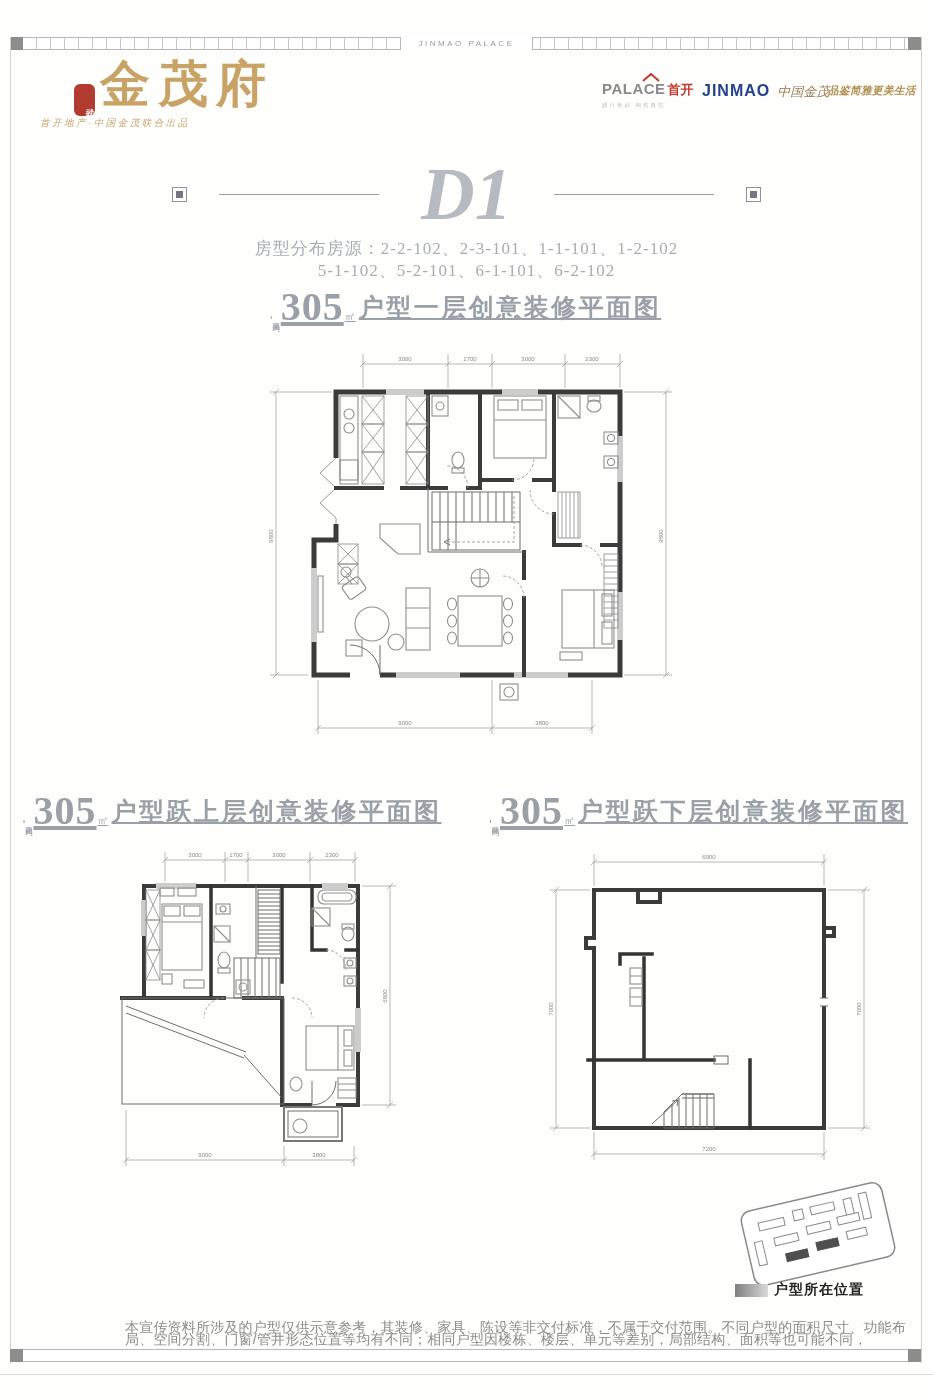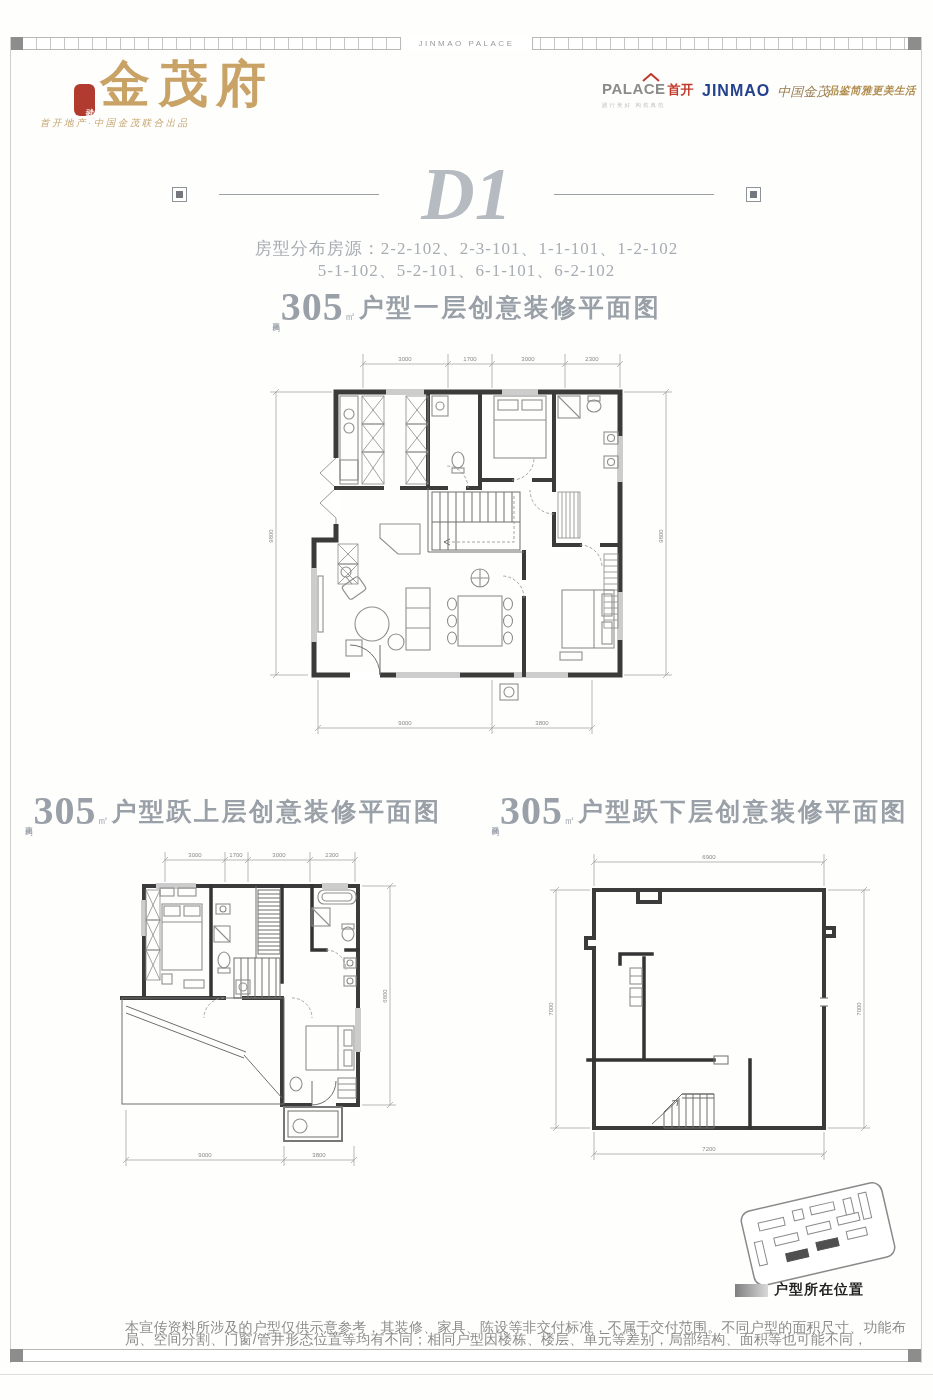--- a/index.html
+++ b/index.html
@@ -38,21 +38,21 @@
   .d1-wrap{position:absolute;left:0;top:156px;width:933px;display:flex;flex-direction:column;align-items:center;}
   .d1-row{display:flex;align-items:center;justify-content:center;gap:32px;height:76px;}
   .d1-sq{width:13px;height:13px;border:1px solid #8e939a;display:flex;align-items:center;justify-content:center;background:#fff;}
   .d1-sq i{width:7px;height:7px;background:#74787e;display:block;}
   .d1-line{width:160px;height:1px;background:#9aa0a6;}
   .d1-text{font-family:"Liberation Serif",serif;font-style:italic;font-weight:bold;font-size:74px;
     color:#b6bbc1;line-height:70px;margin:0 10px;}
   .dist{font-family:"Liberation Serif",serif;font-size:17px;color:#a8adb4;letter-spacing:1px;line-height:22px;text-align:center;}
   .dist1{margin-top:6px;}
   
-  .ph{position:absolute;display:flex;align-items:flex-end;justify-content:center;color:#9aa0a8;font-family:"Liberation Serif",serif;}
+  .ph{position:absolute;display:flex;align-items:flex-end;justify-content:center;color:#9aa0a8;font-family:"Liberation Serif",serif;text-decoration:underline;}
   .ph .pfx{writing-mode:vertical-rl;font-size:7.5px;line-height:8px;letter-spacing:1px;margin:0 1px 3px 0;}
   .ph .area{font-size:40px;line-height:30px;font-weight:bold;letter-spacing:1px;}
   .ph .unit{font-size:11px;margin:0 3px 0 1px;line-height:12px;}
   .ph .t{font-size:25px;font-weight:bold;letter-spacing:2.5px;line-height:28px;}
   
   svg text{font-family:"Liberation Sans",sans-serif;}
   .dim line,.dim path{stroke:#9b9b9b;stroke-width:0.7;fill:none;}
   .dim text{fill:#8a8a8a;font-size:6px;}
   .wall{stroke:#3b3b3b;stroke-width:5;fill:none;stroke-linecap:square;}
   .wall4{stroke:#3b3b3b;stroke-width:4;fill:none;stroke-linecap:square;}

